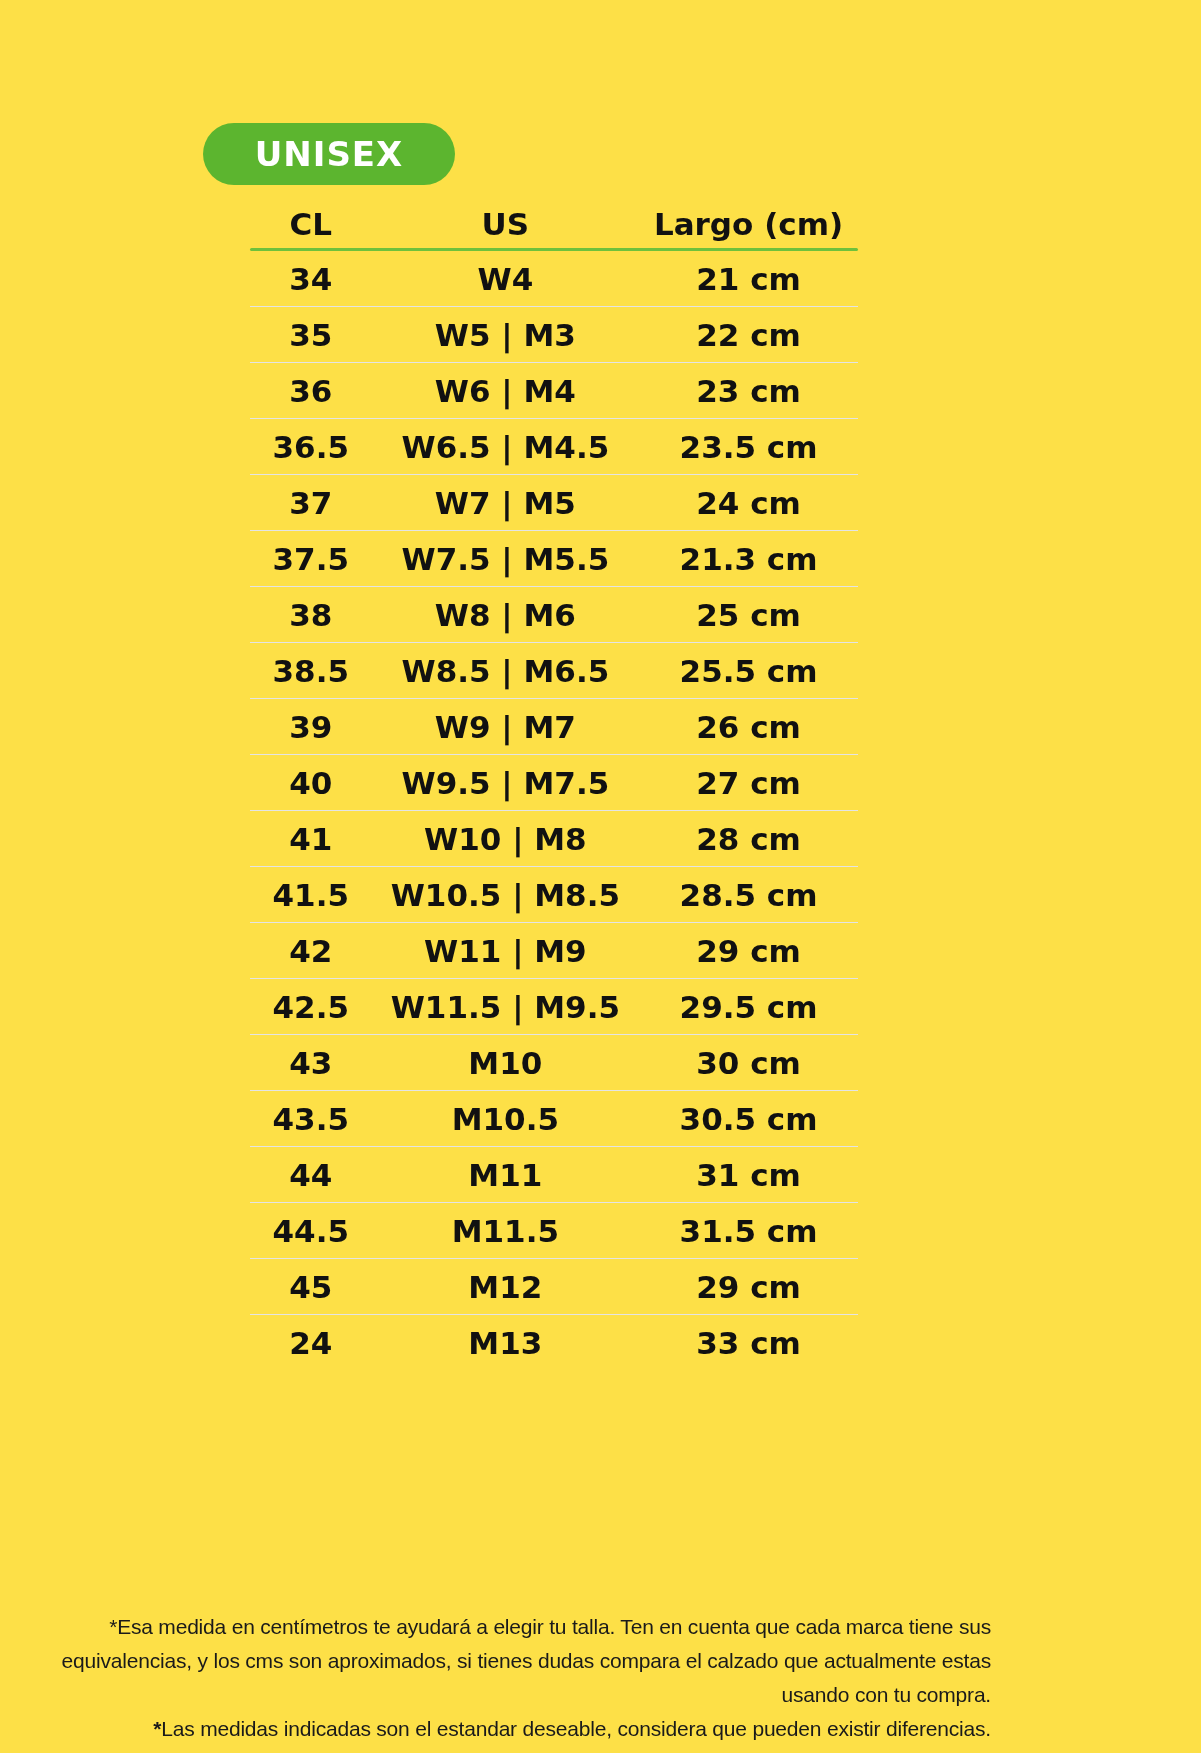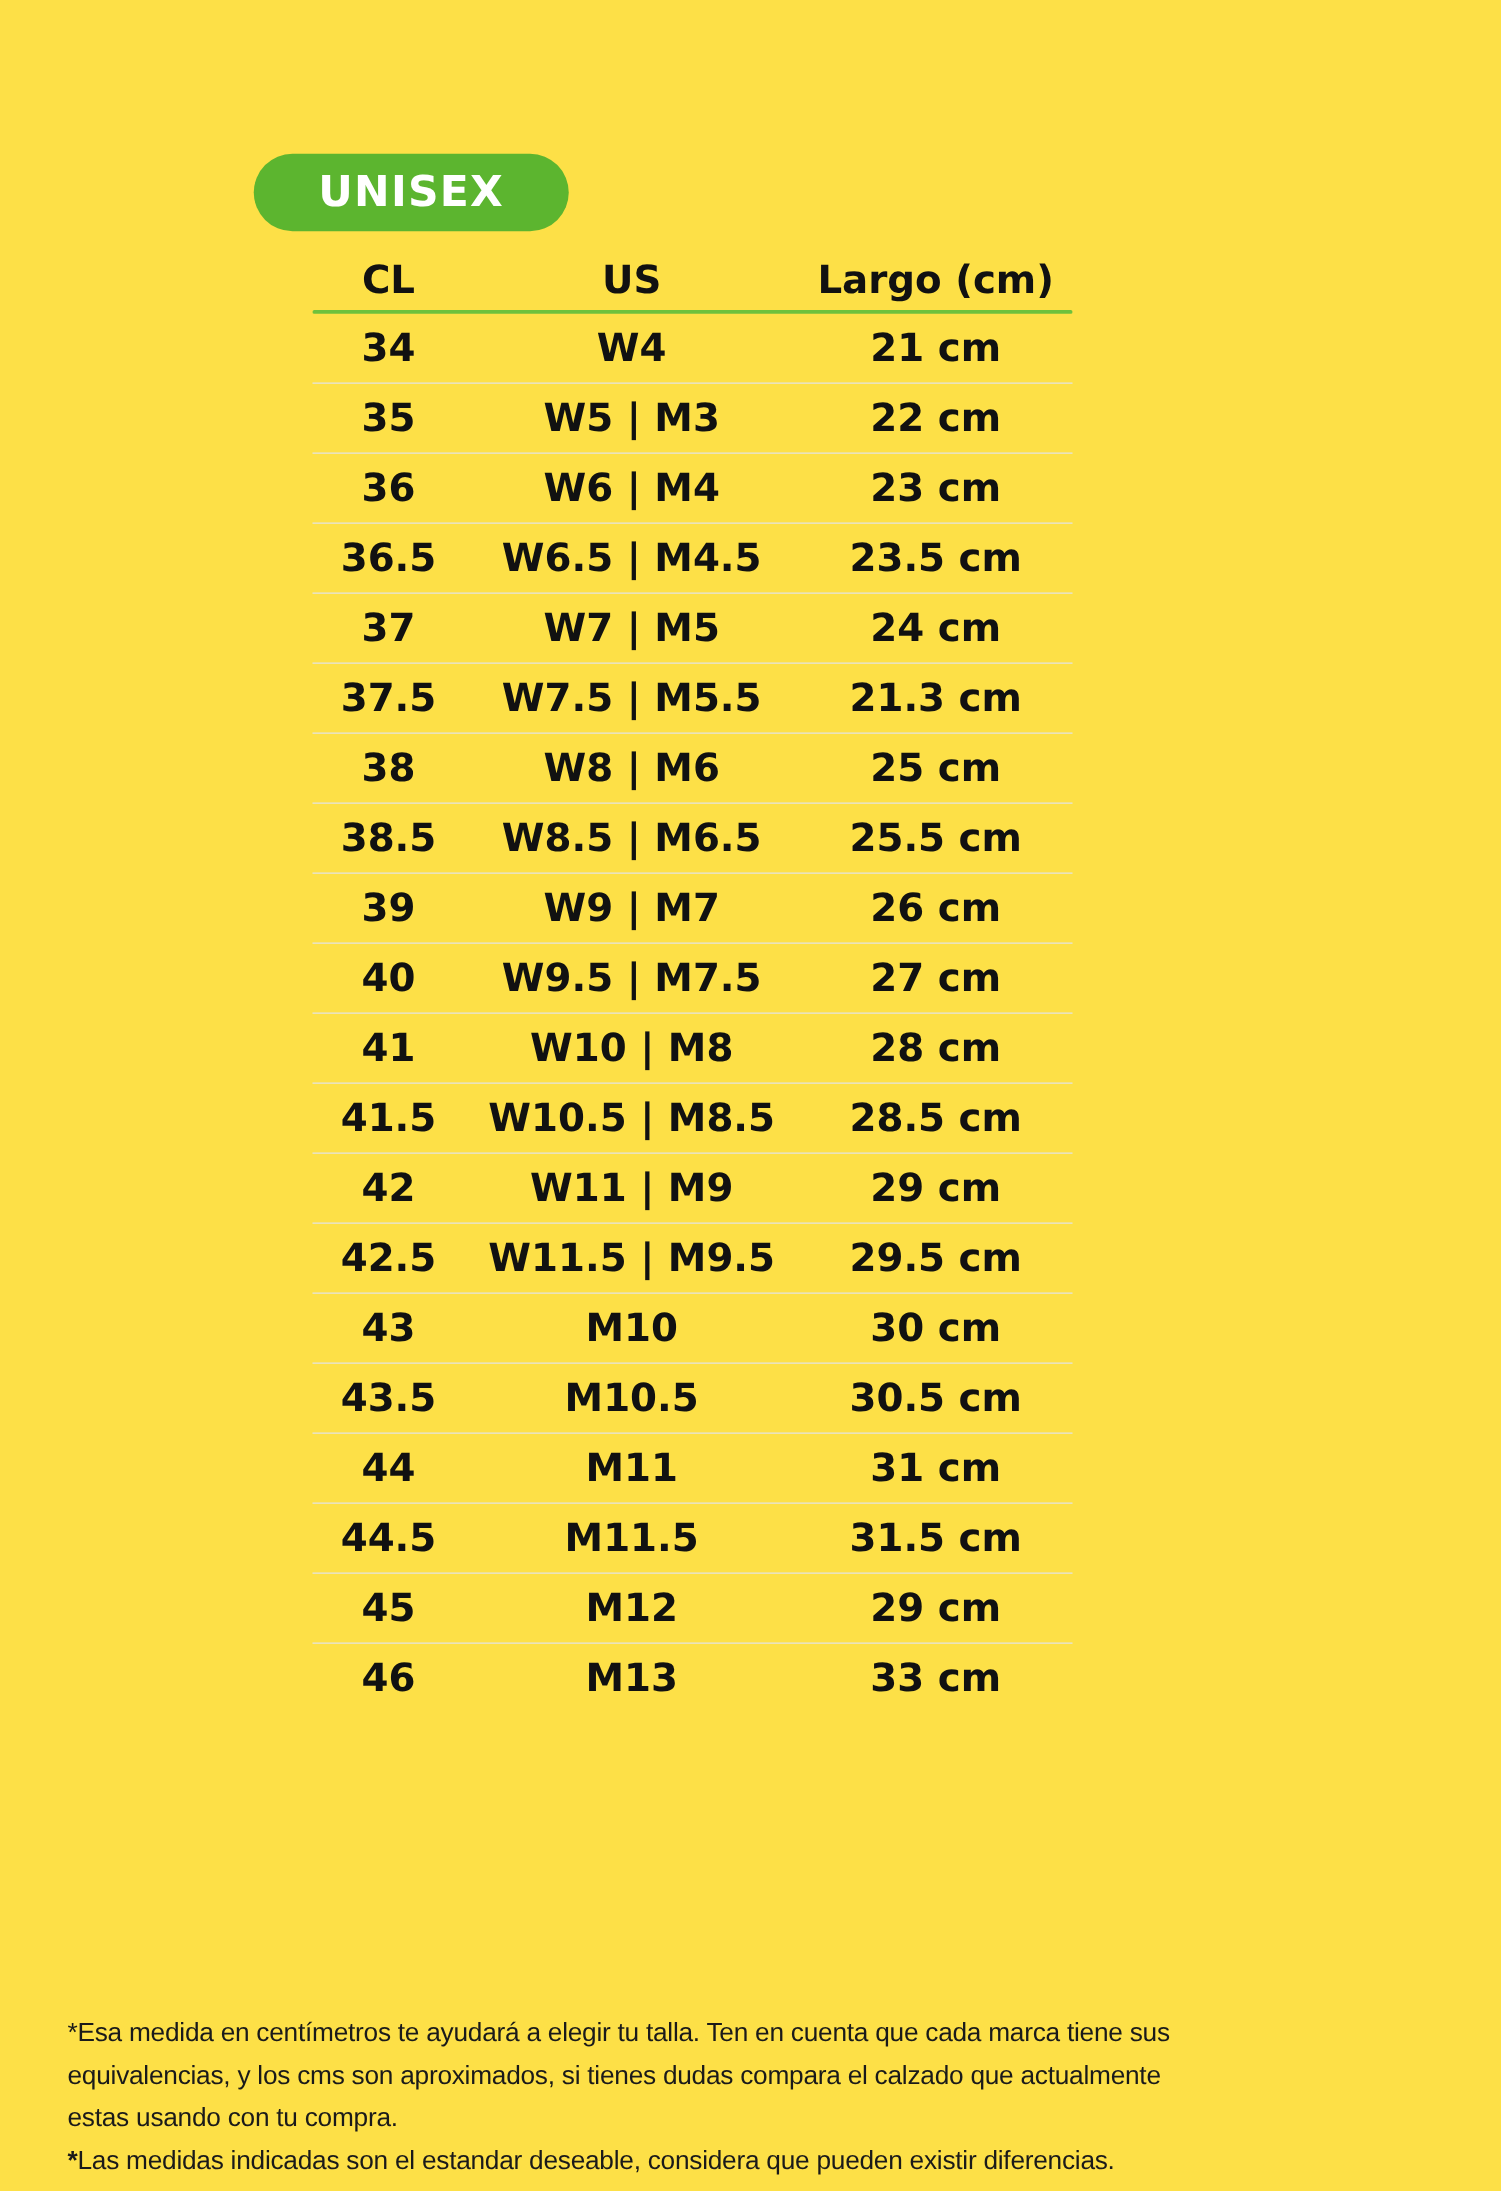--- a/index.html
+++ b/index.html
@@ -80,22 +80,22 @@
     font-size: 31px;
   }
 
   
   .footnotes {
     position: absolute;
     left: 0;
     top: 1610px;
     width: 1011px;
     box-sizing: border-box;
-    padding: 0 54px;
-    text-align: left;
+    padding: 0 20px;
+    text-align: right;
     font-family: "Liberation Sans", sans-serif;
     font-weight: 400;
     font-size: 21px;
     line-height: 34px;
     color: #1a1a1a;
     letter-spacing: -0.2px;
   }
   .footnotes p {
     margin: 0;
   }
@@ -211,21 +211,21 @@
           <div class="cell col0">44.5</div>
           <div class="cell col1">M11.5</div>
           <div class="cell col2">31.5 cm</div>
         </div>
         <div class="row">
           <div class="cell col0">45</div>
           <div class="cell col1">M12</div>
           <div class="cell col2">29 cm</div>
         </div>
         <div class="row">
-          <div class="cell col0">46</div>
+          <div class="cell col0">24</div>
           <div class="cell col1">M13</div>
           <div class="cell col2">33 cm</div>
         </div>
       </div>
   </div>
 
   <div class="footnotes">
     <p>*Esa medida en centímetros te ayudará a elegir tu talla. Ten en cuenta que cada marca tiene sus equivalencias, y los cms son aproximados, si tienes dudas compara el calzado que actualmente estas usando con tu compra.</p>
     <p><b>*</b><span>Las medidas indicadas son el estandar deseable, considera que pueden existir diferencias.</span></p>
   </div>

